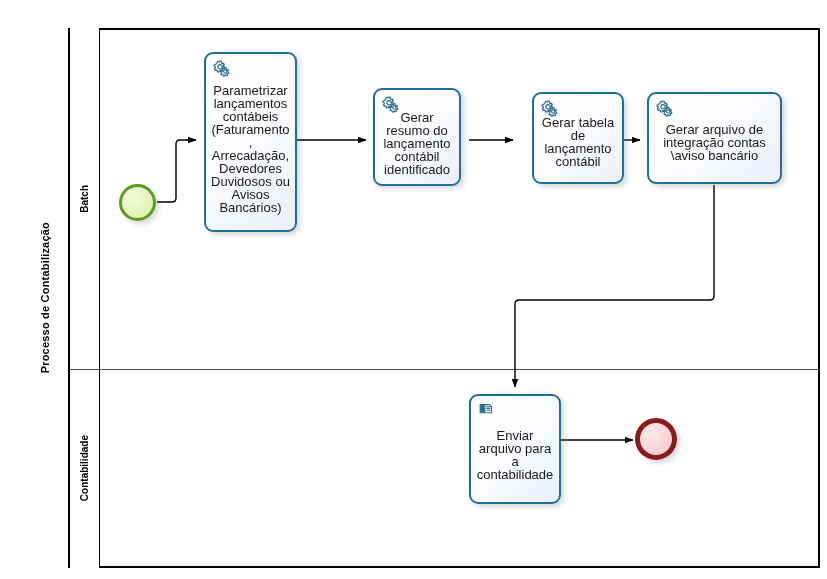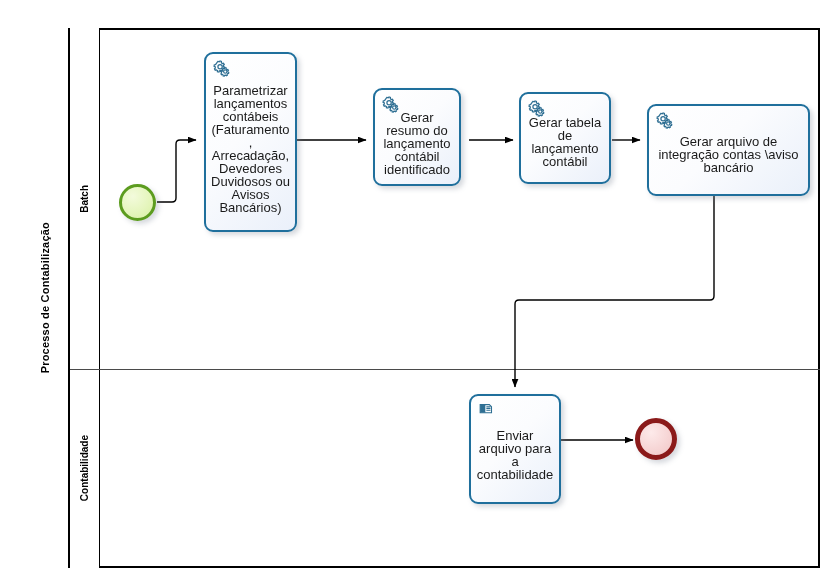--- a/index.html
+++ b/index.html
@@ -203,35 +203,35 @@
         <circle cx="10.9" cy="10.4" r="2.6"></circle>
       </g>
       <g fill="none" stroke="#2f6f93" stroke-width="1.4">
         <path d="M15.0 12.0 l1.3 .4 .7 -.8 1.3 .4 -.1 1.1 .9 .8 1.1 -.2 .7 1.2 -.8 .7 .2 1.2 1.0 .4 -.2 1.4 -1.1 .1 -.7 1.0 .3 1.0 -1.2 .7 -.8 -.8 -1.2 .2 -.4 1.0 -1.4 -.2 .0 -1.1 -1.0 -.7 -1.0 .3 -.7 -1.2 .8 -.8 -.2 -1.2 -1.0 -.4 .2 -1.4 1.1 -.1 .7 -1.0 z"></path>
         <circle cx="17.1" cy="16.3" r="2.0"></circle>
       </g>
     </svg>
     <span class="task-label" style="padding-top:14px;">Gerar resumo do lançamento contábil identificado</span>
   </div>
 
-  <div class="task" style="left:519px; top:92px; width:92px; height:92px;">
+  <div class="task" style="left:532px; top:92px; width:92px; height:92px;">
     <svg class="task-icon" viewBox="0 0 24 24">
       <g fill="none" stroke="#2f6f93" stroke-width="1.5">
         <path d="M8.2 4.1 l1.7 .5 .9 -1.0 1.7 .6 -.1 1.4 1.2 1.0 1.4 -.3 .9 1.6 -1.0 .9 .2 1.6 1.3 .5 -.3 1.8 -1.4 .1 -.9 1.3 .4 1.3 -1.6 .9 -1.0 -1.0 -1.6 .2 -.5 1.3 -1.8 -.3 .0 -1.4 -1.3 -.9 -1.3 .4 -.9 -1.6 1.0 -1.0 -.2 -1.6 -1.3 -.5 .3 -1.8 1.4 -.1 .9 -1.3 z"></path>
         <circle cx="10.9" cy="10.4" r="2.6"></circle>
       </g>
       <g fill="none" stroke="#2f6f93" stroke-width="1.4">
         <path d="M15.0 12.0 l1.3 .4 .7 -.8 1.3 .4 -.1 1.1 .9 .8 1.1 -.2 .7 1.2 -.8 .7 .2 1.2 1.0 .4 -.2 1.4 -1.1 .1 -.7 1.0 .3 1.0 -1.2 .7 -.8 -.8 -1.2 .2 -.4 1.0 -1.4 -.2 .0 -1.1 -1.0 -.7 -1.0 .3 -.7 -1.2 .8 -.8 -.2 -1.2 -1.0 -.4 .2 -1.4 1.1 -.1 .7 -1.0 z"></path>
         <circle cx="17.1" cy="16.3" r="2.0"></circle>
       </g>
     </svg>
     <span class="task-label" style="padding-top:10px;">Gerar tabela de lançamento contábil</span>
   </div>
 
-  <div class="task" style="left:647px; top:92px; width:163px; height:92px;margin-top:12px;">
+  <div class="task" style="left:647px; top:92px; width:135px; height:92px;">
     <svg class="task-icon" viewBox="0 0 24 24">
       <g fill="none" stroke="#2f6f93" stroke-width="1.5">
         <path d="M8.2 4.1 l1.7 .5 .9 -1.0 1.7 .6 -.1 1.4 1.2 1.0 1.4 -.3 .9 1.6 -1.0 .9 .2 1.6 1.3 .5 -.3 1.8 -1.4 .1 -.9 1.3 .4 1.3 -1.6 .9 -1.0 -1.0 -1.6 .2 -.5 1.3 -1.8 -.3 .0 -1.4 -1.3 -.9 -1.3 .4 -.9 -1.6 1.0 -1.0 -.2 -1.6 -1.3 -.5 .3 -1.8 1.4 -.1 .9 -1.3 z"></path>
         <circle cx="10.9" cy="10.4" r="2.6"></circle>
       </g>
       <g fill="none" stroke="#2f6f93" stroke-width="1.4">
         <path d="M15.0 12.0 l1.3 .4 .7 -.8 1.3 .4 -.1 1.1 .9 .8 1.1 -.2 .7 1.2 -.8 .7 .2 1.2 1.0 .4 -.2 1.4 -1.1 .1 -.7 1.0 .3 1.0 -1.2 .7 -.8 -.8 -1.2 .2 -.4 1.0 -1.4 -.2 .0 -1.1 -1.0 -.7 -1.0 .3 -.7 -1.2 .8 -.8 -.2 -1.2 -1.0 -.4 .2 -1.4 1.1 -.1 .7 -1.0 z"></path>
         <circle cx="17.1" cy="16.3" r="2.0"></circle>
       </g>
     </svg>

